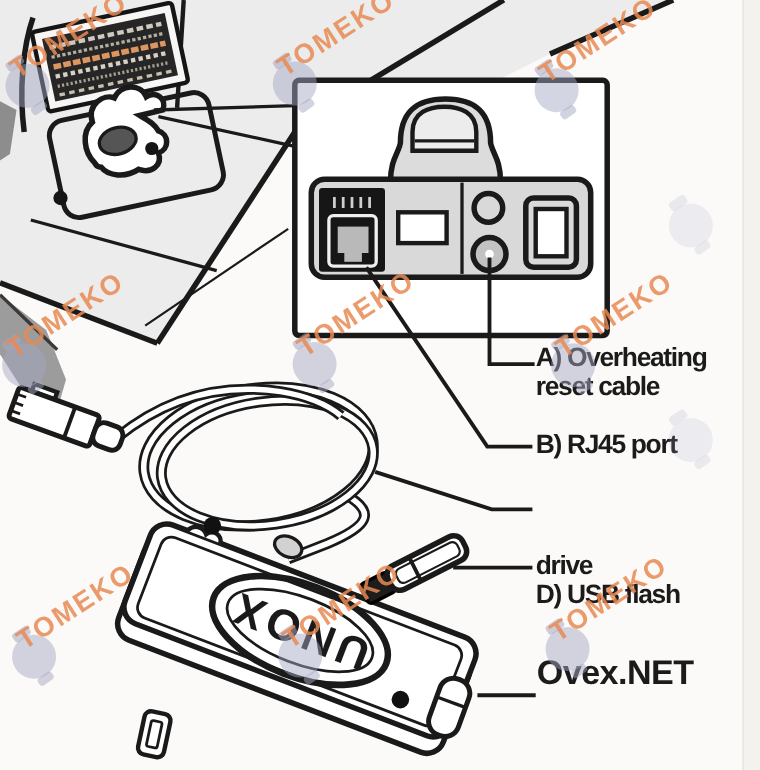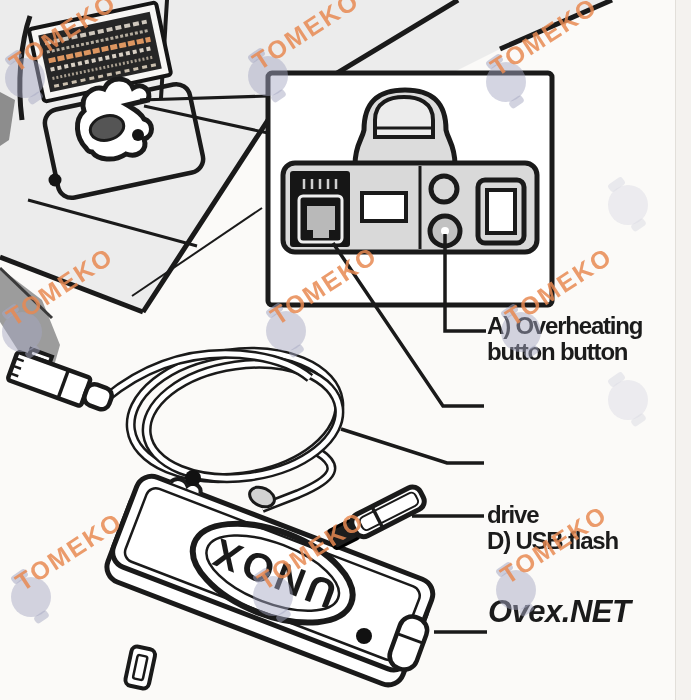--- a/index.html
+++ b/index.html
@@ -150,27 +150,28 @@
   <g transform="translate(372,520) rotate(-27)">
     <rect x="-46" y="-10" width="28" height="20" rx="4" fill="#1d1d1d" stroke="#000" stroke-width="3"></rect>
     <rect x="-20" y="-12" width="76" height="24" rx="9" fill="#ffffff" stroke="#1a1a1a" stroke-width="5"></rect>
     <rect x="-12" y="-7" width="62" height="14" rx="5" fill="none" stroke="#1a1a1a" stroke-width="2"></rect>
     <line x1="6" y1="-12" x2="6" y2="12" stroke="#1a1a1a" stroke-width="3.5"></line>
   </g>
 </svg>
 
 <div class="lbl" style="left:487px;top:313px;">
   <div>A) Overheating</div>
-  <div>button button</div>
-</div>
+  <div>reset cable</div>
+</div>
+<div class="lbl" style="left:487px;top:392px;">B) RJ45 port</div>
 <div class="lbl" style="left:487px;top:502px;">
   <div>drive</div>
   <div>D) USB flash</div>
 </div>
-<div class="lbl lbl-big" style="left:488px;top:599px;font-style:italic;">Ovex.NET</div>
+<div class="lbl lbl-big" style="left:488px;top:599px;">Ovex.NET</div>
 
 <div class="wm" style="left:5px;top:58px;">
   <span class="wm-icon"></span>
   <span class="wm-text">TOMEKO</span>
 </div>
 <div class="wm" style="left:248px;top:56px;">
   <span class="wm-icon"></span>
   <span class="wm-text">TOMEKO</span>
 </div>
 <div class="wm" style="left:486px;top:62px;">

